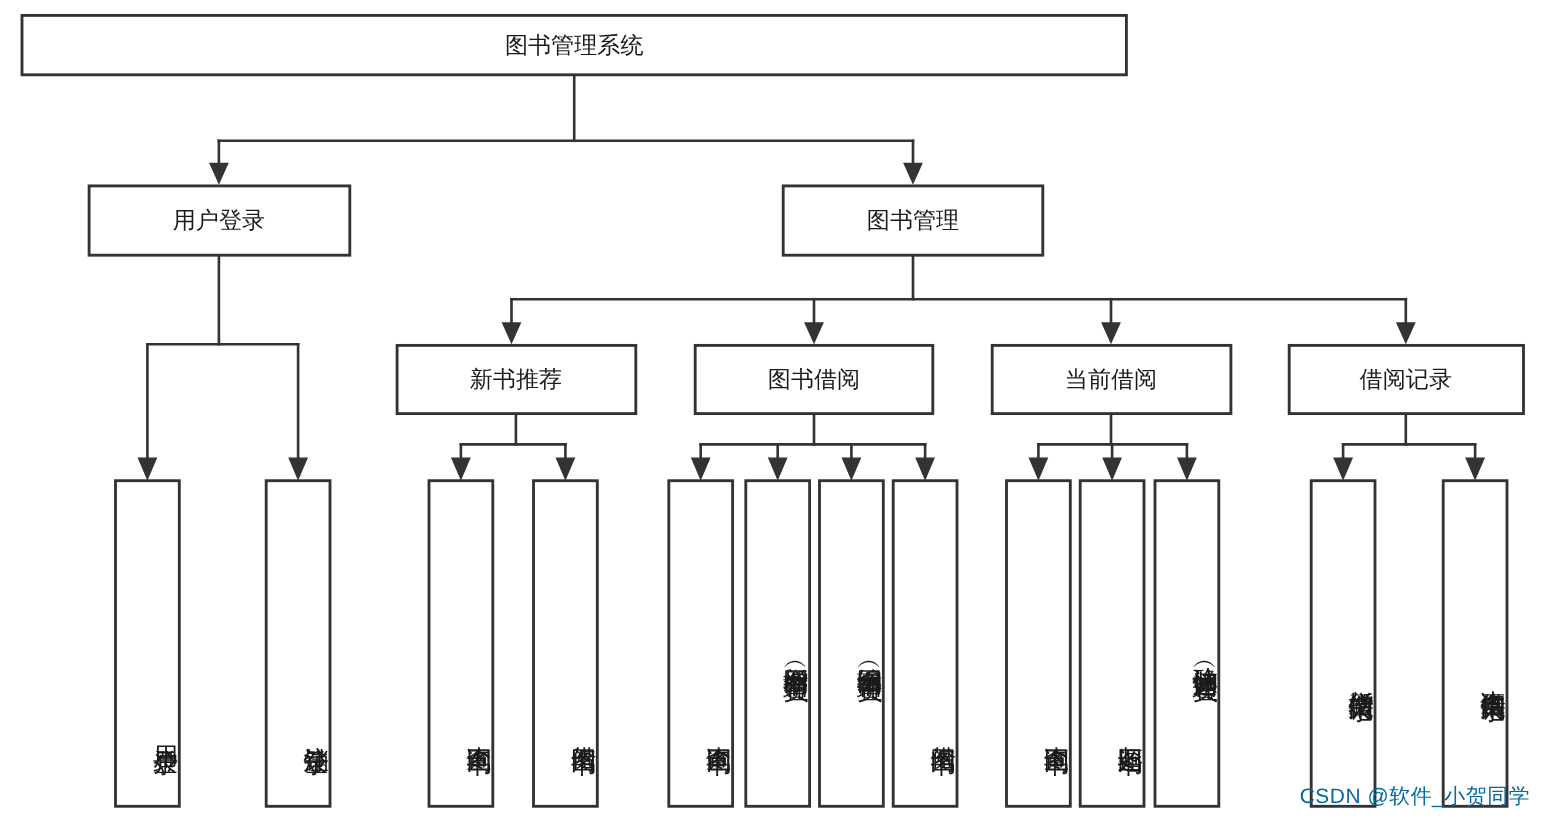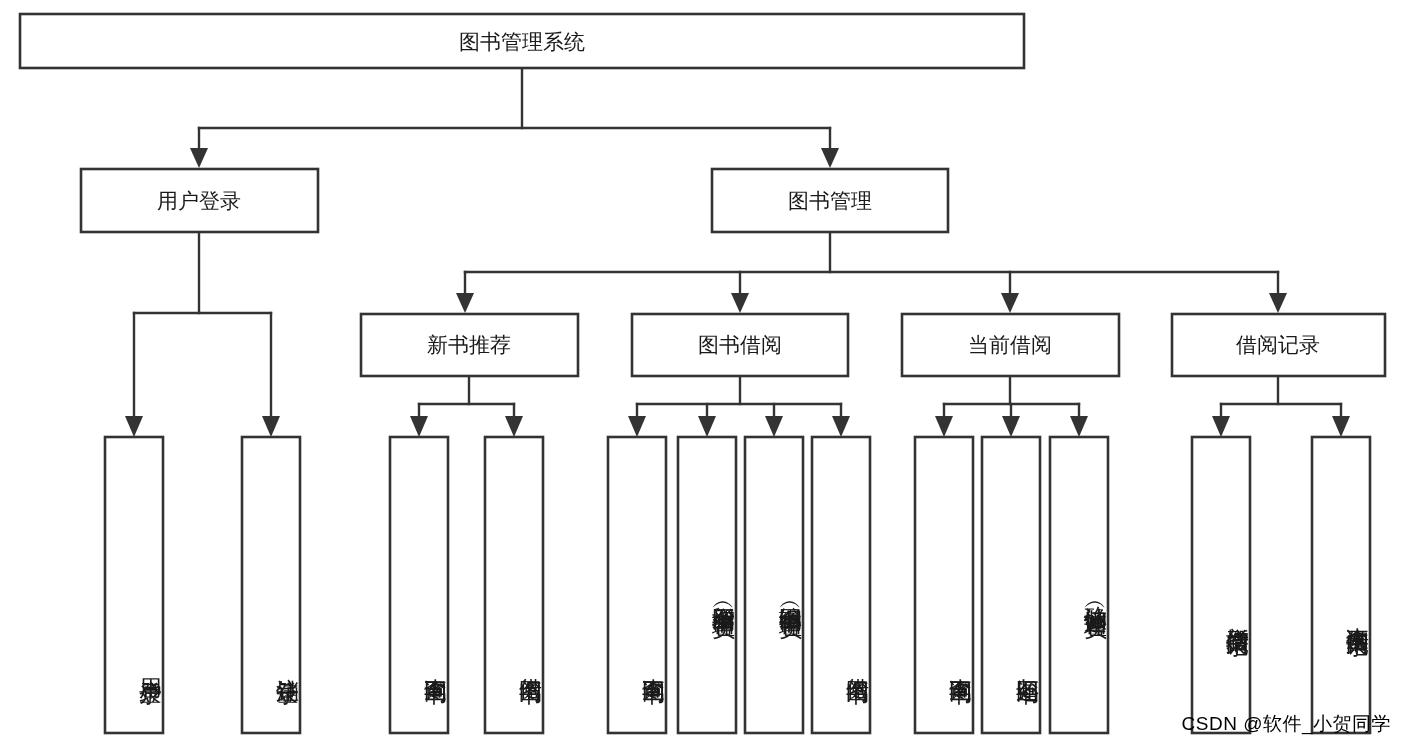--- a/index.html
+++ b/index.html
@@ -61,21 +61,21 @@
     align-items: flex-start;
     justify-content: center;
     pointer-events: none;
   }
   .watermark {
     position: absolute;
     right: 14px;
     bottom: 6px;
     font-family: "Liberation Sans", "DejaVu Sans", sans-serif;
     font-size: 19px;
-    color: #000000;
+    color: #0369a1;
     white-space: nowrap;
     letter-spacing: 0.5px;
   }
 </style>
 </head>
 <body>
 
 <div id="diagram-root">
 
   <svg class="diagram-canvas" viewBox="0 0 1405 747">

